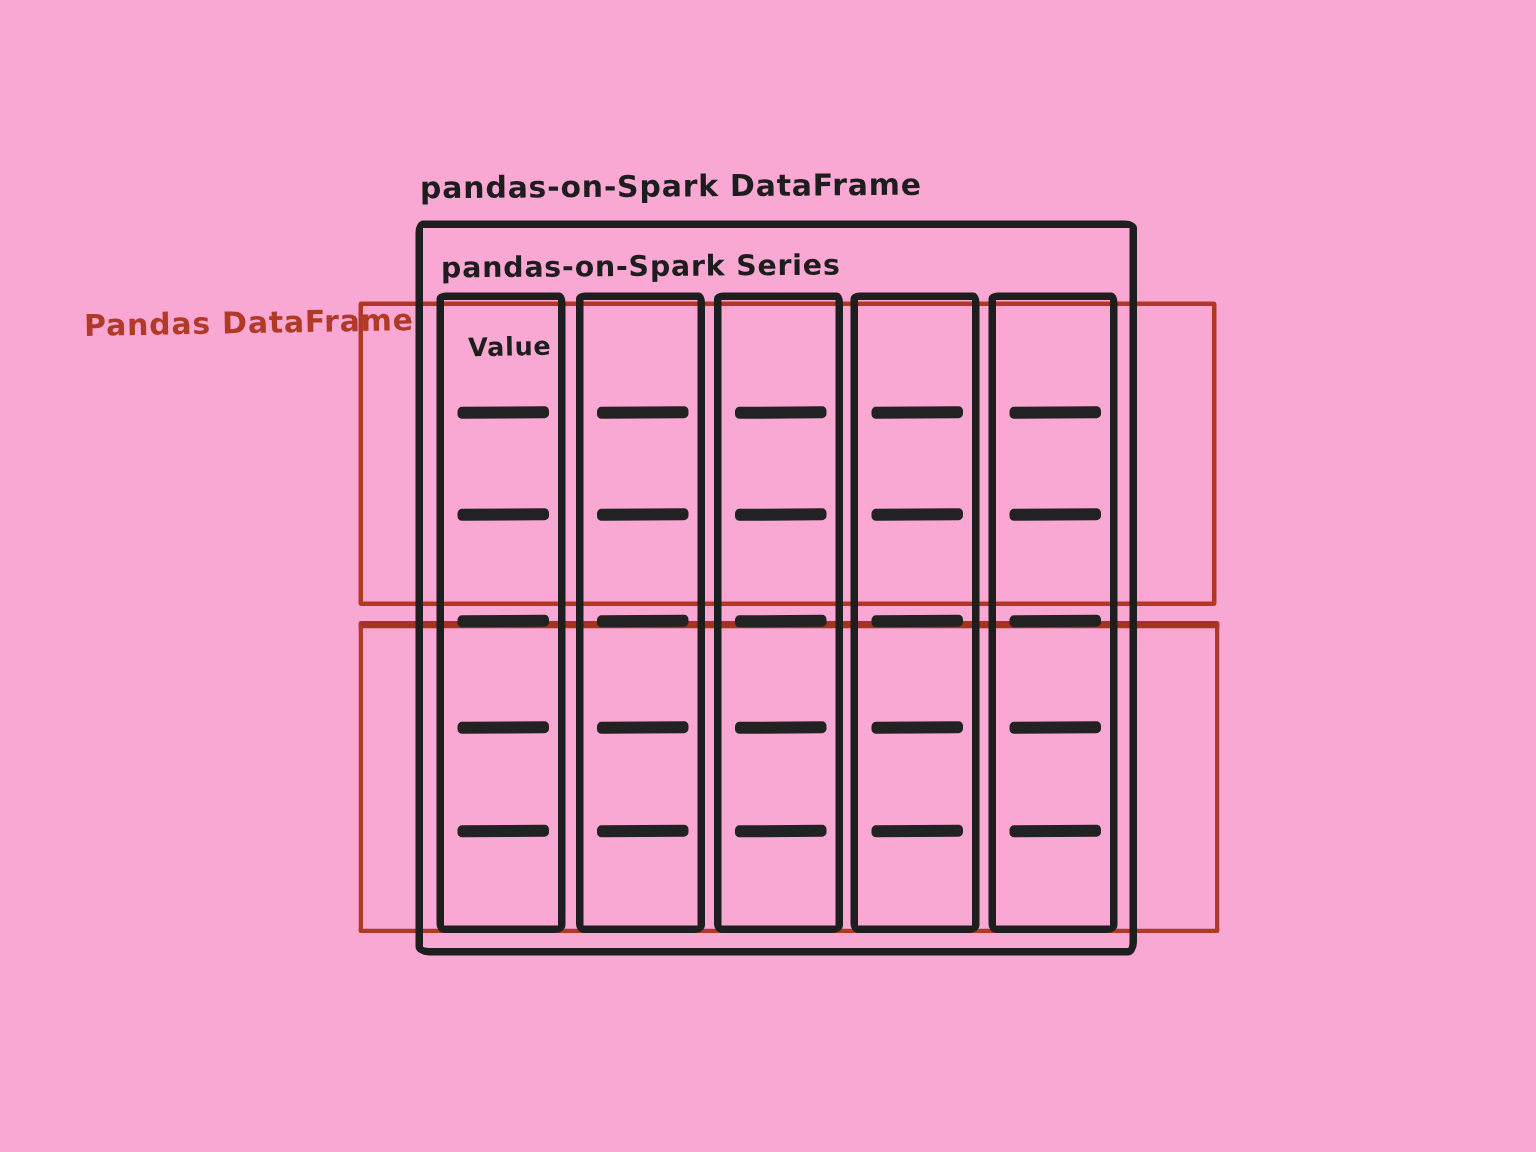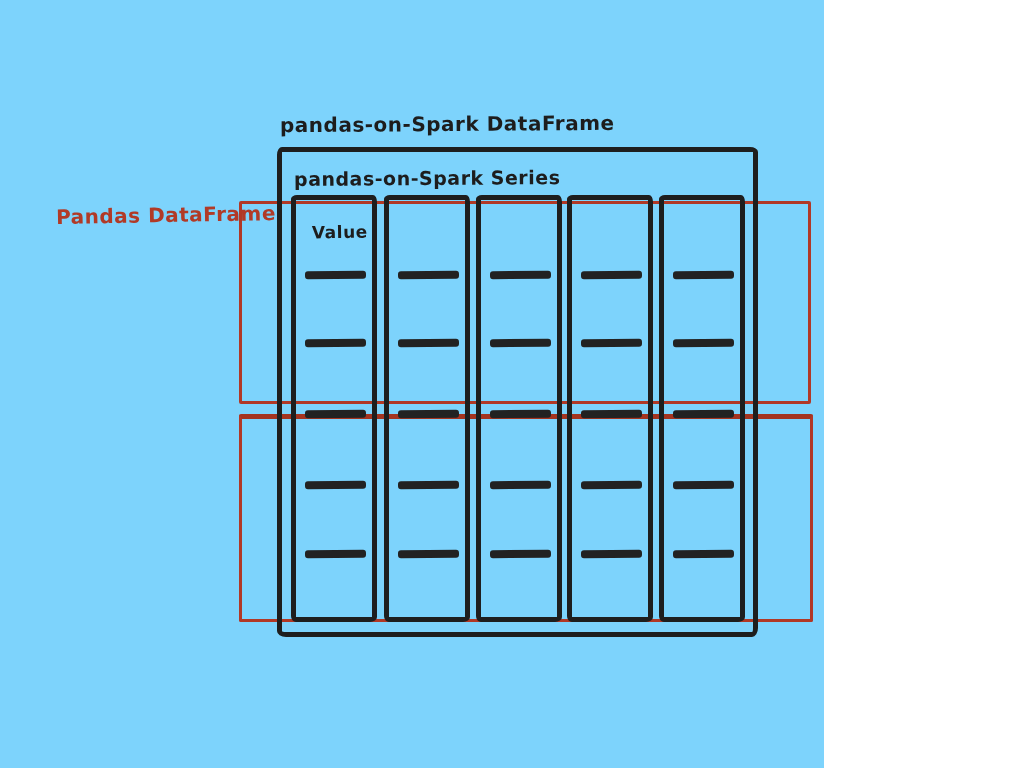--- a/index.html
+++ b/index.html
@@ -2,23 +2,23 @@
 <html><head>
 <meta charset="utf-8">
 <style>
   html, body {
     margin: 0;
     padding: 0;
     background: #ffffff;
   }
   .canvas {
     position: relative;
-    width: 824px;
+    width: 1024px;
     height: 768px;
-    background: #7dd3fc;
+    background: #f9a8d4;
     overflow: hidden;
     font-family: "DejaVu Sans", sans-serif;
   }
   
   .hand {
     position: absolute;
     color: #1d1d1d;
     font-weight: 600;
     letter-spacing: 0.5px;
     white-space: nowrap;

